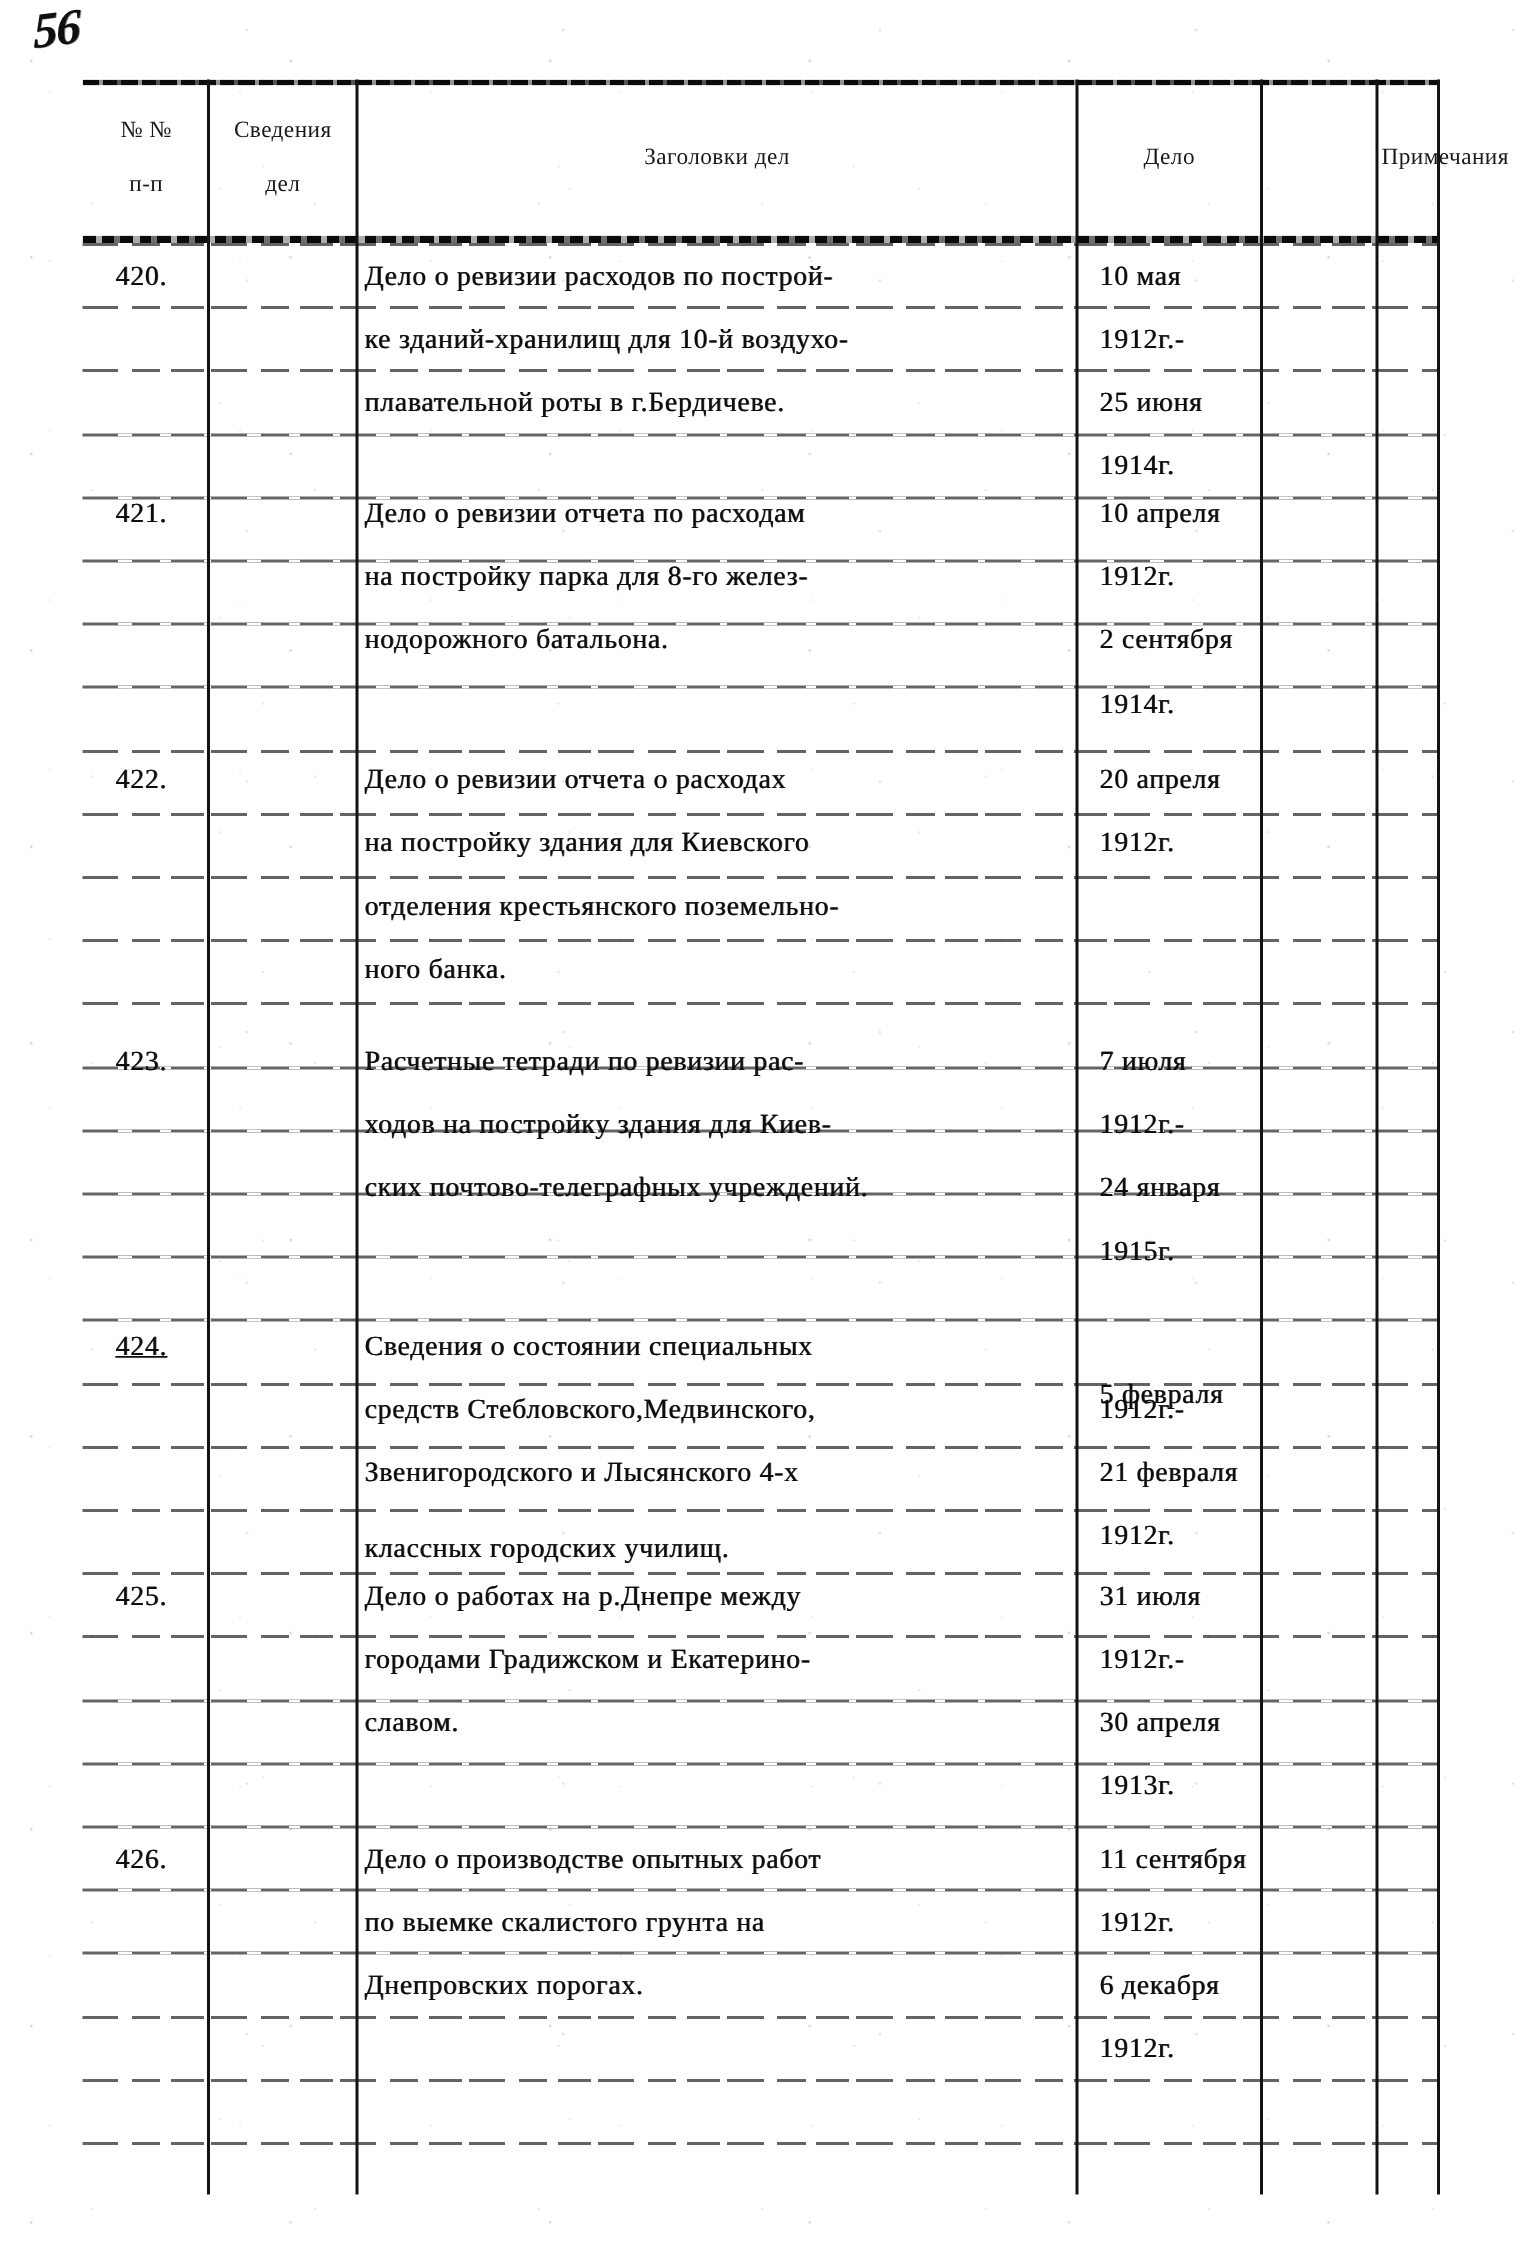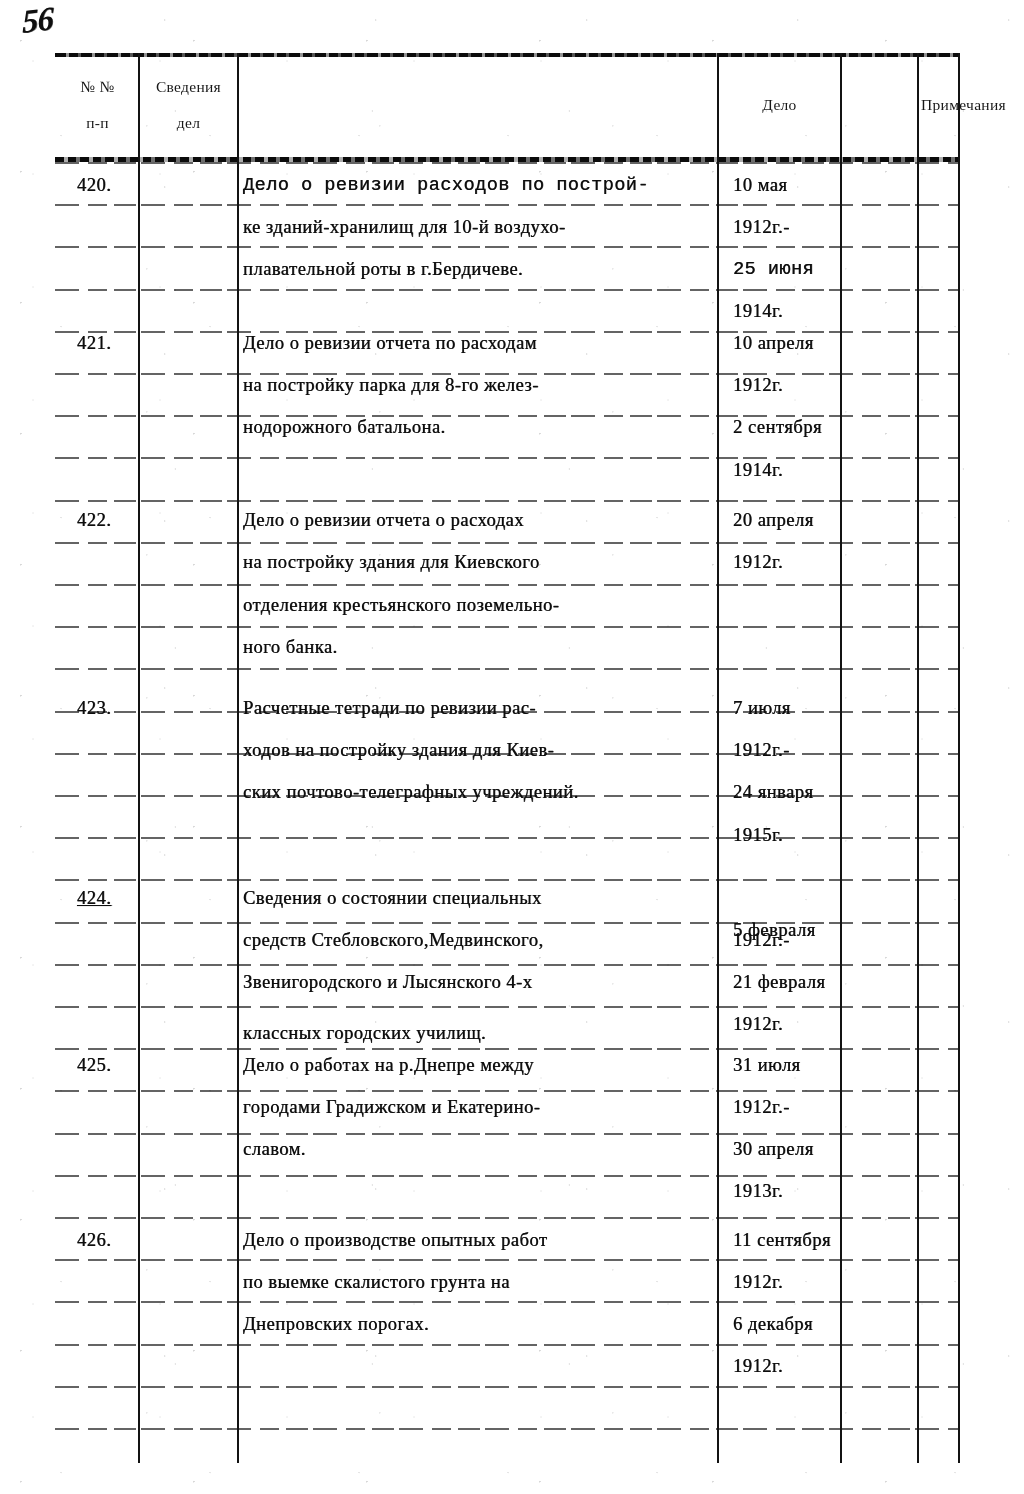--- a/index.html
+++ b/index.html
@@ -165,35 +165,36 @@
       </div>
     </div>
 
     <div class="hdr c2">
       <div>
         <span class="two">Сведения</span>
         <span class="two" style="margin-top:14px;display:block">дел</span>
       </div>
     </div>
 
+    <div class="hdr c3">Заголовки  дел</div>
 
     <div class="hdr c4">Дело</div>
 
 
     <div class="hdr c6">Примечания</div>
 
     <div id="body-layer">
         <div>
           <div class="typed num" style="left: 22px; top: 121.66px;">420.</div>
-          <div class="typed title" style="left: 188px; top: 121.66px; font-family: Liberation Mono, monospace;">Дело о ревизии расходов по построй-</div>
+          <div class="typed title" style="left: 188px; top: 121.66px;">Дело о ревизии расходов по построй-</div>
           <div class="typed title" style="left: 188px; top: 163.86px;">ке зданий-хранилищ для 10-й воздухо-</div>
           <div class="typed title" style="left: 188px; top: 206.06px;">плавательной роты в г.Бердичеве.</div>
           <div class="typed date" style="left: 678px; top: 121.66px;">10 мая</div>
           <div class="typed date" style="left: 678px; top: 163.86px;">1912г.-</div>
-          <div class="typed date" style="left: 678px; top: 206.06px; font-family: Liberation Mono, monospace;">25 июня</div>
+          <div class="typed date" style="left: 678px; top: 206.06px;">25 июня</div>
           <div class="typed date" style="left: 678px; top: 248.26px;">1914г.</div>
         </div>
         <div>
           <div class="typed num" style="left: 22px; top: 279.91px;">421.</div>
           <div class="typed title" style="left: 188px; top: 279.91px;">Дело о ревизии отчета по расходам</div>
           <div class="typed title" style="left: 188px; top: 322.11px;">на постройку парка для 8-го желез-</div>
           <div class="typed title" style="left: 188px; top: 364.31px;">нодорожного батальона.</div>
           <div class="typed date" style="left: 678px; top: 279.91px;">10 апреля</div>
           <div class="typed date" style="left: 678px; top: 322.11px;">1912г.</div>
           <div class="typed date" style="left: 678px; top: 364.31px;">2 сентября</div>

